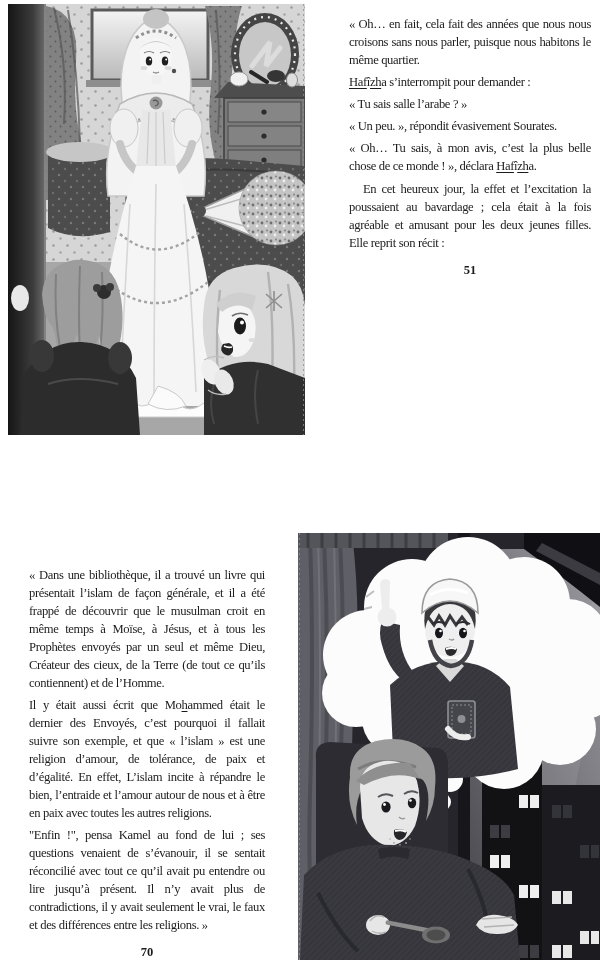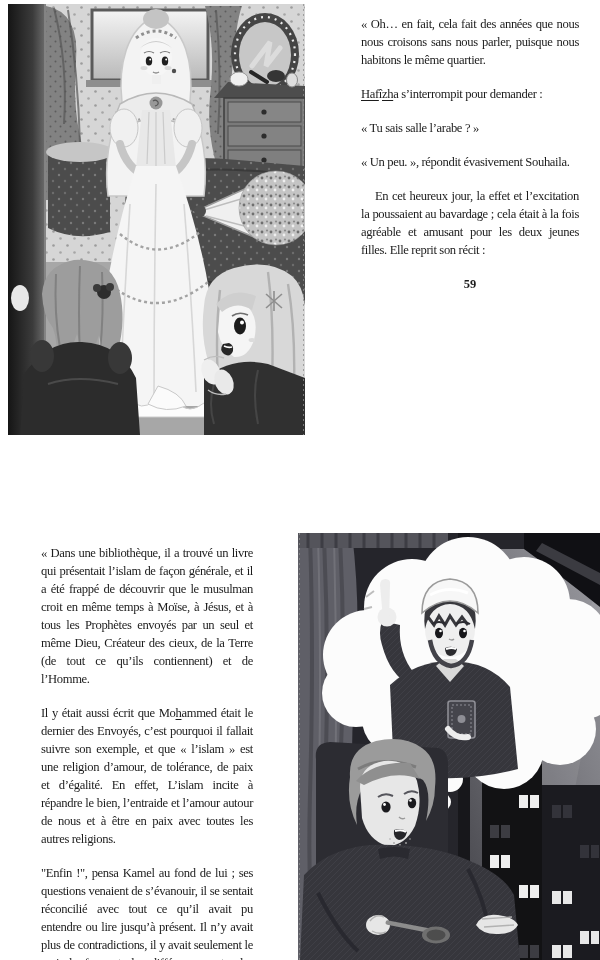--- a/index.html
+++ b/index.html
@@ -5,22 +5,22 @@
   html,body{margin:0;padding:0;background:#ffffff;}
   .sheet{position:relative;width:600px;height:960px;background:#ffffff;overflow:hidden;
          font-family:"Liberation Serif","DejaVu Serif",serif;color:#1c1c1c;}
   .illus{position:absolute;margin:0;padding:0;line-height:0;}
   .illus svg{display:block;}
   .illus-top{left:8px;top:4px;}
   .illus-bottom{left:298px;top:533px;}
   .text-col{position:absolute;text-align:justify;font-size:12.6px;line-height:18px;
             letter-spacing:-0.35px;}
   .text-col-top{left:345px;top:14px;width:250px;}
-  .text-col-bottom{left:25px;top:543px;width:244px;font-family:Liberation Serif, serif;}
-  .text-col p{margin:16px;}
+  .text-col-bottom{left:25px;top:565px;width:244px;font-family:Liberation Serif, serif;}
+  .text-col p{margin:4px;}
   .text-col p.p-indent{text-indent:14px;margin-top:5px;}
   .text-col p.p-dlg{margin-top:1px;}
   .text-col u{text-underline-offset:2px;}
   .page-number{text-align:center;font-weight:bold;font-size:12.5px;margin-top:9px;
                letter-spacing:0;}
 </style>
 </head>
 <body>
 
 <div class="sheet">
@@ -193,24 +193,25 @@
 
       <line x1="295.5" y1="0" x2="295.5" y2="431" stroke="#8f8f8f" stroke-width="1" stroke-dasharray="2 3" opacity="0.8"></line>
     </svg>
   </figure>
 
   <section class="text-col text-col-top">
     <div>
         <p class="p-dlg">« Oh… en fait, cela fait des années que nous nous croisons sans nous parler, puisque nous habitons le même quartier.</p>
         <p class="p-dlg"><u>Haf</u>î<u>zh</u>a s’interrompit pour demander :</p>
         <p class="p-dlg">« Tu sais salle l’arabe ? »</p>
-        <p class="p-dlg">« Un peu. », répondit évasivement Souhaila.</p>
+        <p class="p-dlg">« Un peu. », répondit évasivement Sourates.</p>
+        <p class="p-dlg">« Oh… Tu sais, à mon avis, c’est la plus belle chose de ce monde ! », déclara <u>Haf</u>î<u>zh</u>a.</p>
         <p class="p-indent">En cet heureux jour, la effet et l’excitation la poussaient au bavardage ; cela était à la fois agréable et amusant pour les deux jeunes filles. Elle reprit son récit :</p>
       </div>
-    <div class="page-number">59</div>
+    <div class="page-number">51</div>
   </section>
 
   <section class="text-col text-col-bottom">
     <div>
         <p class="p-dlg">« Dans une bibliothèque, il a trouvé un livre qui présentait l’islam de façon générale, et il a été frappé de découvrir que le musulman croit en même temps à Moïse, à Jésus, et à tous les Prophètes envoyés par un seul et même Dieu, Créateur des cieux, de la Terre (de tout ce qu’ils contiennent) et de l’Homme.</p>
         <p class="p-dlg">Il y était aussi écrit que Mo<u>h</u>ammed était le dernier des Envoyés, c’est pourquoi il fallait suivre son exemple, et que « l’islam » est une religion d’amour, de tolérance, de paix et d’égalité. En effet, L’islam incite à répandre le bien, l’entraide et l’amour autour de nous et à être en paix avec toutes les autres religions.</p>
         <p class="p-dlg">"Enfin !", pensa Kamel au fond de lui ; ses questions venaient de s’évanouir, il se sentait réconcilié avec tout ce qu’il avait pu entendre ou lire jusqu’à présent. Il n’y avait plus de contradictions, il y avait seulement le vrai, le faux et des différences entre les religions. »</p>
       </div>
     <div class="page-number">70</div>
   </section>

